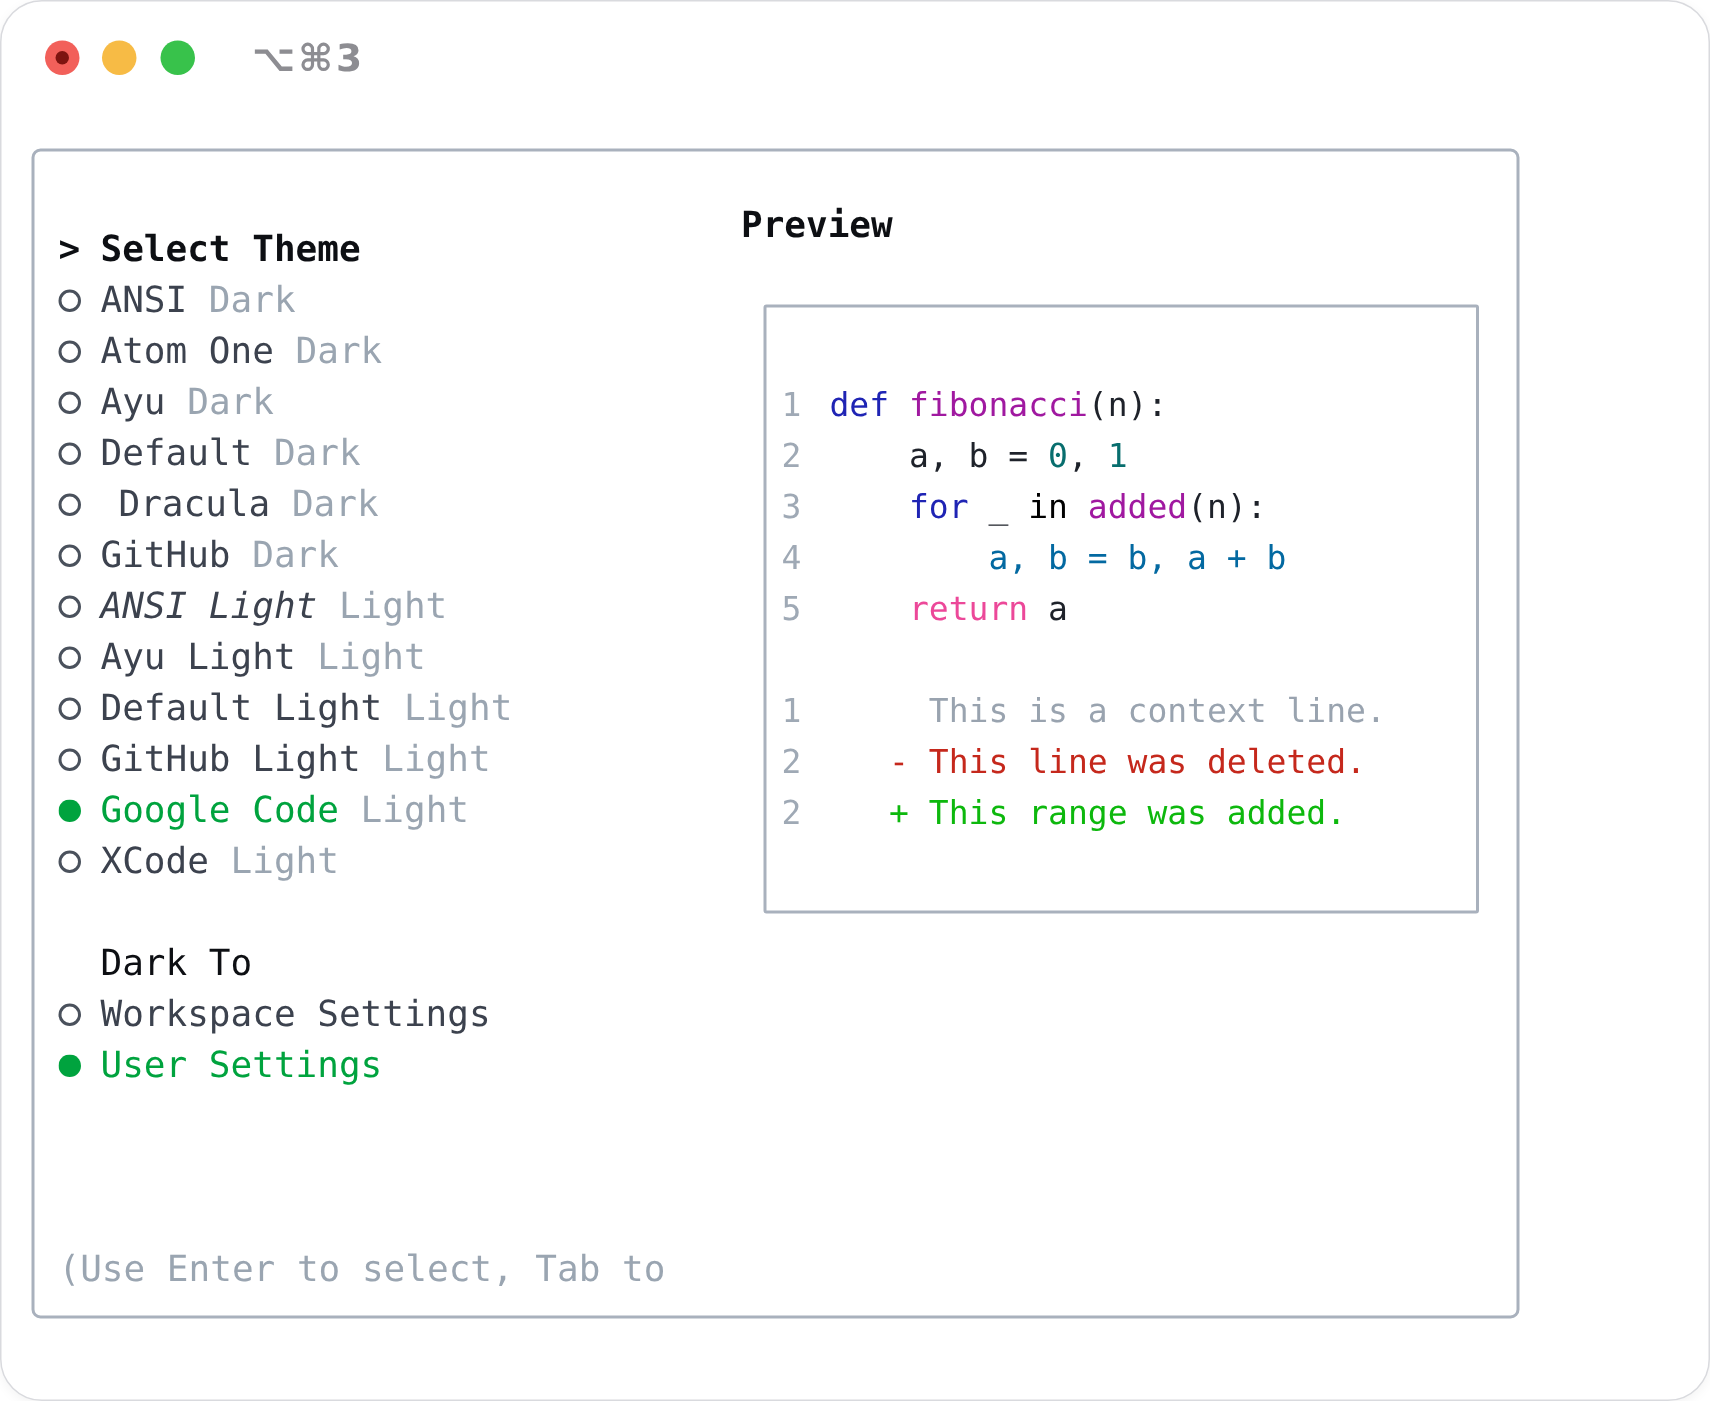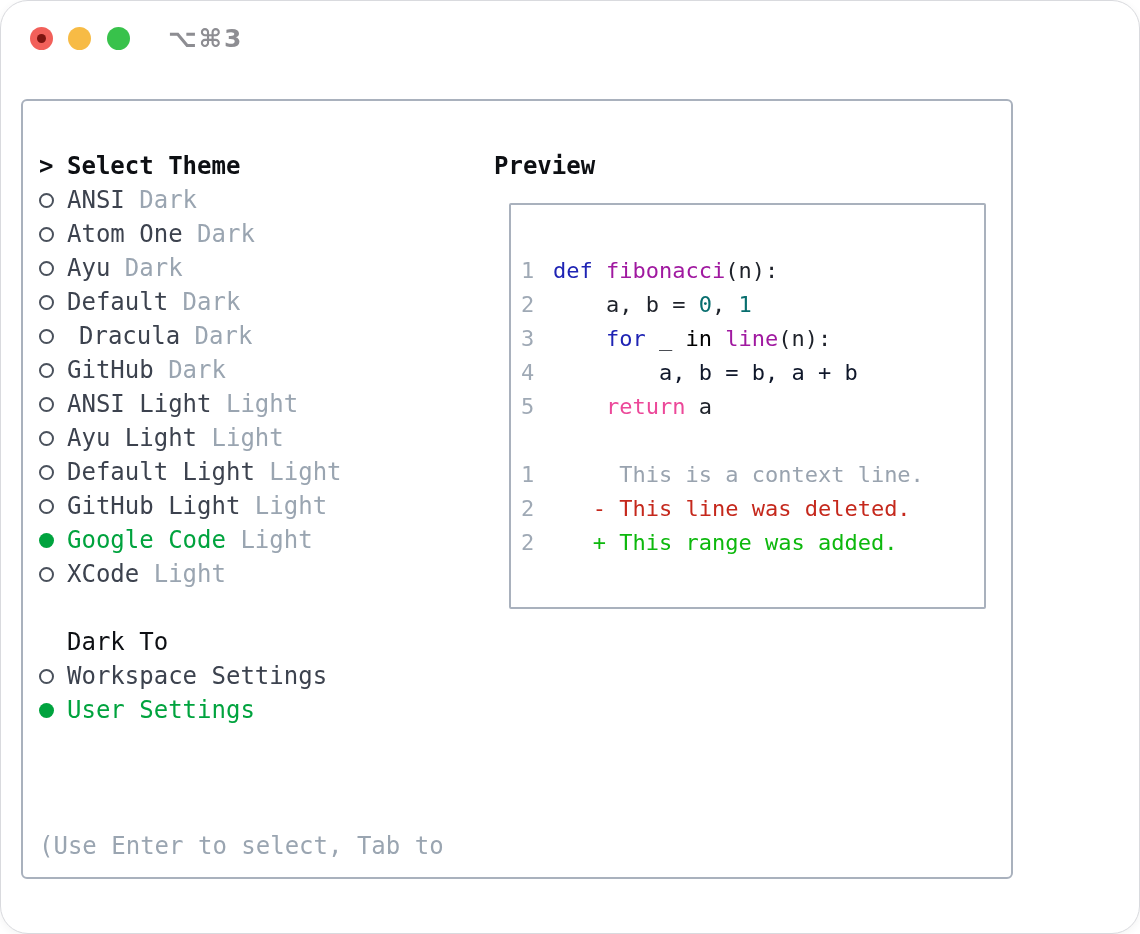--- a/index.html
+++ b/index.html
@@ -48,21 +48,21 @@
   .t-name { color:#3c424e; white-space:pre; }
   .t-variant { white-space:pre; }
 
   .footer {
     position:absolute; left:16px; top:660px; font-size:24px; line-height:34px;
     white-space:pre;
   }
 
   
   .preview-title {
-    position:absolute; left:471px; top:48px; height:34px; display:flex;
+    position:absolute; left:471px; top:32px; height:34px; display:flex;
     align-items:center; font-size:24px; font-weight:bold; color:#0d0f13;
   }
   .preview-box {
     position:absolute; left:486px; top:102px; width:477px; height:406px;
     border:2px solid #a9b1bd; border-radius:2px; background:#fff;
     padding:48px 0 0 10px; overflow:hidden;
   }
   .code-line { display:flex; height:34px; align-items:center; font-size:22px; }
   .ln { flex:0 0 14px; margin-right:18px; white-space:pre; }
   .code-content { white-space:pre; }
@@ -130,21 +130,21 @@
             <span class="marker-col">
               <span class="radio"></span>
             </span>
             <span class="t-name" style="color: rgb(60, 66, 78);">GitHub</span>
             <span class="t-variant" style="color: rgb(154, 165, 177);"> Dark</span>
           </div>
           <div class="row">
             <span class="marker-col">
               <span class="radio"></span>
             </span>
-            <span class="t-name" style="color: rgb(60, 66, 78);">ANSI Light</span>
+            <span class="t-name" style="color: rgb(60, 66, 78); font-style: italic;">ANSI Light</span>
             <span class="t-variant" style="color: rgb(154, 165, 177);"> Light</span>
           </div>
           <div class="row">
             <span class="marker-col">
               <span class="radio"></span>
             </span>
             <span class="t-name" style="color: rgb(60, 66, 78);">Ayu Light</span>
             <span class="t-variant" style="color: rgb(154, 165, 177);"> Light</span>
           </div>
           <div class="row">
@@ -211,25 +211,25 @@
           <div class="code-line">
             <span class="ln" style="color: rgb(159, 169, 181);">1</span>
             <span class="code-content"><span style="color: rgb(31, 36, 180);">def</span><span style="color: rgb(30, 34, 42);"> </span><span style="color: rgb(160, 25, 160); text-align: right;">fibonacci</span><span style="color: rgb(30, 34, 42);">(n):</span></span>
           </div>
           <div class="code-line">
             <span class="ln" style="color: rgb(159, 169, 181);">2</span>
             <span class="code-content"><span style="color: rgb(30, 34, 42);">    a, b = </span><span style="color: rgb(8, 110, 110);">0</span><span style="color: rgb(30, 34, 42);">, </span><span style="color: rgb(8, 110, 110);">1</span></span>
           </div>
           <div class="code-line">
             <span class="ln" style="color: rgb(159, 169, 181);">3</span>
-            <span class="code-content"><span style="color: rgb(30, 34, 42);">    </span><span style="color: rgb(31, 36, 180);">for</span><span style="color: rgb(30, 34, 42);"> _ </span><span style="color: #000000;">in</span><span style="color: rgb(30, 34, 42);"> </span><span style="color: rgb(160, 25, 160);">line</span><span style="color: rgb(30, 34, 42);">(n):</span></span>
+            <span class="code-content"><span style="color: rgb(30, 34, 42);">    </span><span style="color: rgb(31, 36, 180);">for</span><span style="color: rgb(30, 34, 42);"> _ </span><span style="color: #000000;">in</span><span style="color: rgb(30, 34, 42);"> </span><span style="color: rgb(160, 25, 160);">added</span><span style="color: rgb(30, 34, 42);">(n):</span></span>
           </div>
           <div class="code-line">
             <span class="ln" style="color: rgb(159, 169, 181);">4</span>
-            <span class="code-content"><span style="color: #0f172a;">        a, b = b, a + b</span></span>
+            <span class="code-content"><span style="color: #0369a1;">        a, b = b, a + b</span></span>
           </div>
           <div class="code-line">
             <span class="ln" style="color: rgb(159, 169, 181);">5</span>
             <span class="code-content"><span style="color: rgb(30, 34, 42);">    </span><span style="color: #ec4899;">return</span><span style="color: rgb(30, 34, 42);"> a</span></span>
           </div>
           <div class="code-line">
             <span class="ln" style="color: rgb(159, 169, 181);"></span>
             <span class="code-content"></span>
           </div>
           <div class="code-line">

